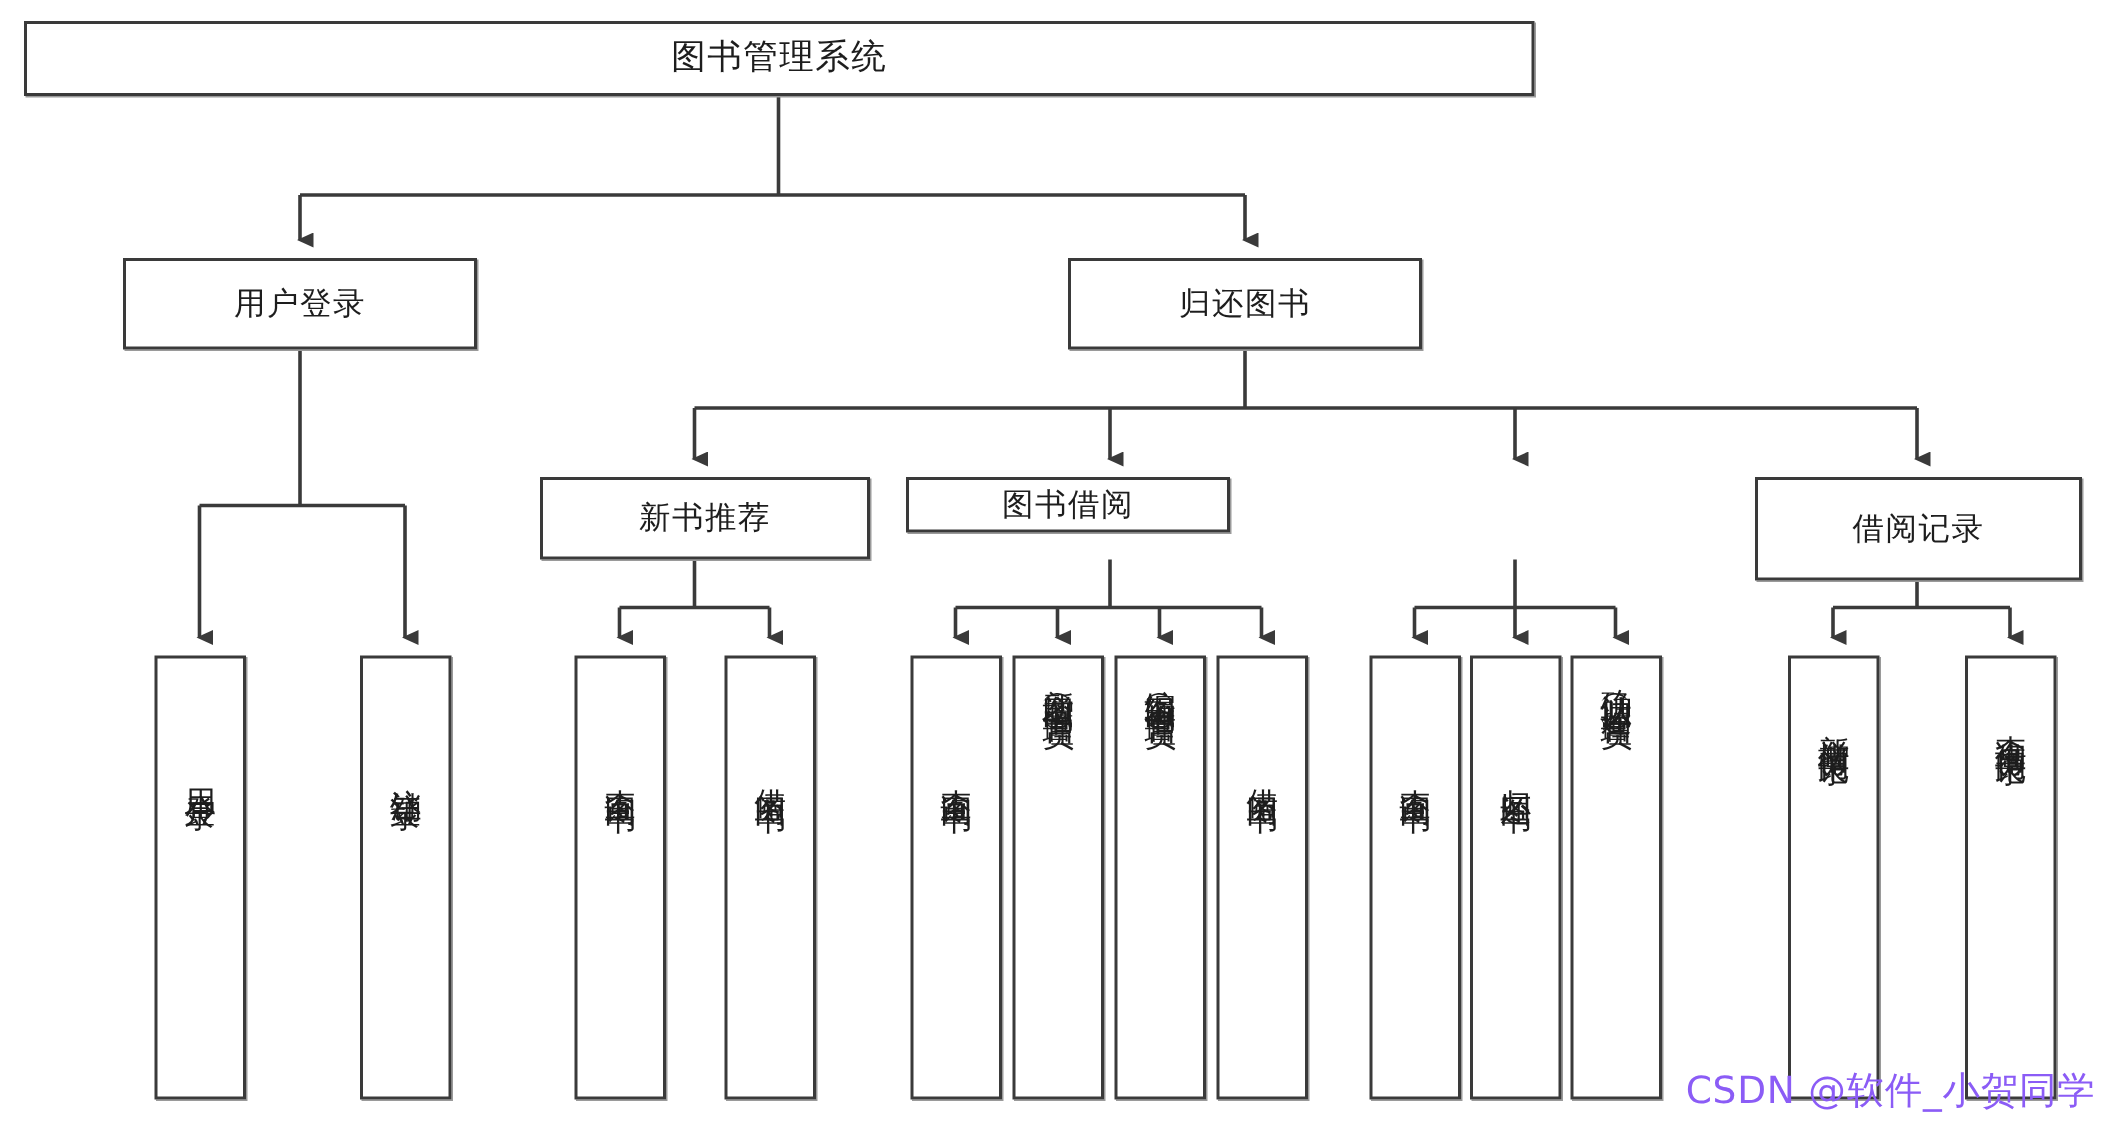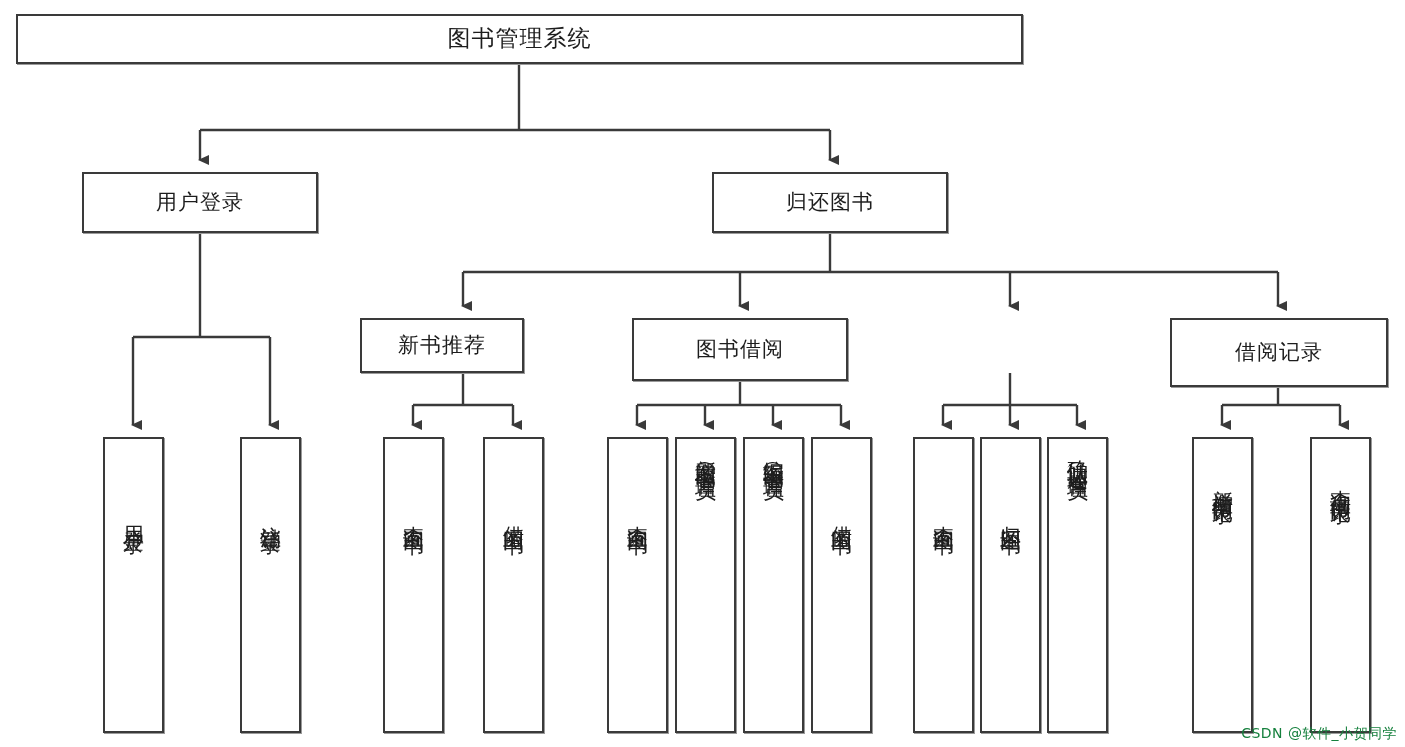--- a/index.html
+++ b/index.html
@@ -62,22 +62,22 @@
     text-orientation: upright;
     font-size: 21px;
     line-height: 1.05;
     letter-spacing: 3px;
     white-space: nowrap;
   }
   .watermark {
     position: absolute;
     right: 8px;
     bottom: 4px;
-    font-size: 14px;
-    color: #15803d;
+    font-size: 25px;
+    color: #8b5cf6;
     letter-spacing: 0.5px;
     white-space: nowrap;
     font-family: "DejaVu Sans", "Liberation Sans", sans-serif;
   }
 </style>
 </head>
 <body>
 
 <div id="canvas">
 
@@ -135,24 +135,24 @@
     <span class="label">图书管理系统</span>
   </div>
 
   <div class="node h" style="left:82px; top:172px; width:236px; height:61px;">
     <span class="label">用户登录</span>
   </div>
   <div class="node h" style="left:712px; top:172px; width:236px; height:61px;">
     <span class="label">归还图书</span>
   </div>
 
-  <div class="node h" style="left:360px; top:318px; width:164px; height:55px;justify-content:center;">
+  <div class="node h" style="left:360px; top:318px; width:220px; height:55px;justify-content:center;">
     <span class="label">新书推荐</span>
   </div>
-  <div class="node h" style="left:632px; top:318px; width:216px; height:63px;">
+  <div class="node h" style="left:604px; top:318px; width:216px; height:37px;">
     <span class="label">图书借阅</span>
   </div>
   <div class="node h" style="left:1170px; top:318px; width:218px; height:69px;">
     <span class="label">借阅记录</span>
   </div>
 
   <div class="node v" style="left:103px; top:437px; width:61px; height:296px; padding-top:70px;">
     <span class="label">用户登录</span>
   </div>
   <div class="node v" style="left:240px; top:437px; width:61px; height:296px; padding-top:70px;">

